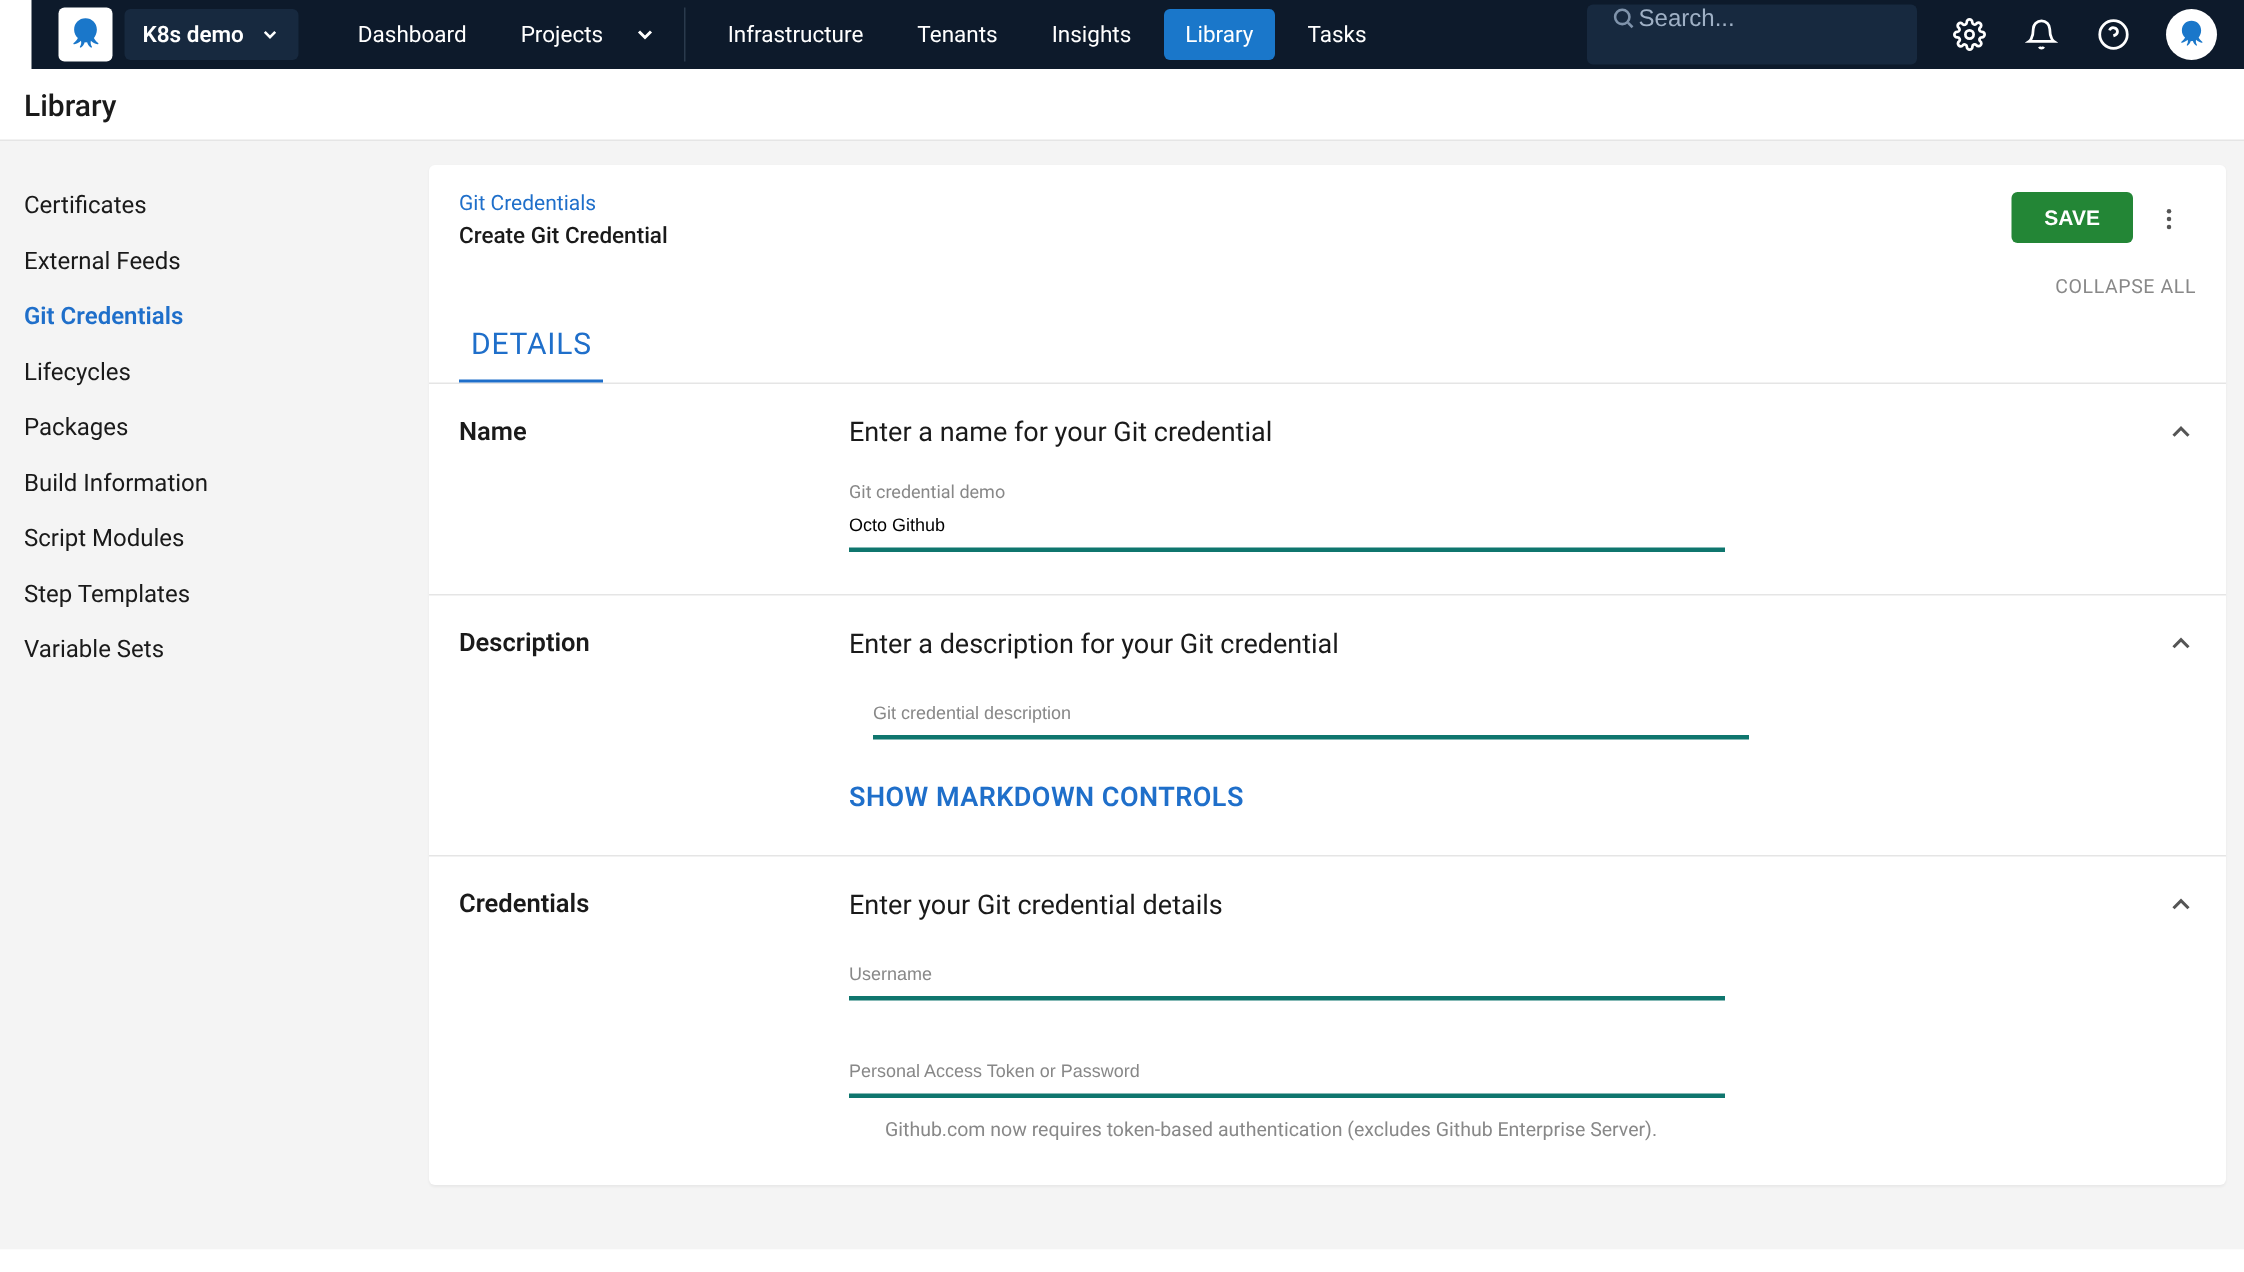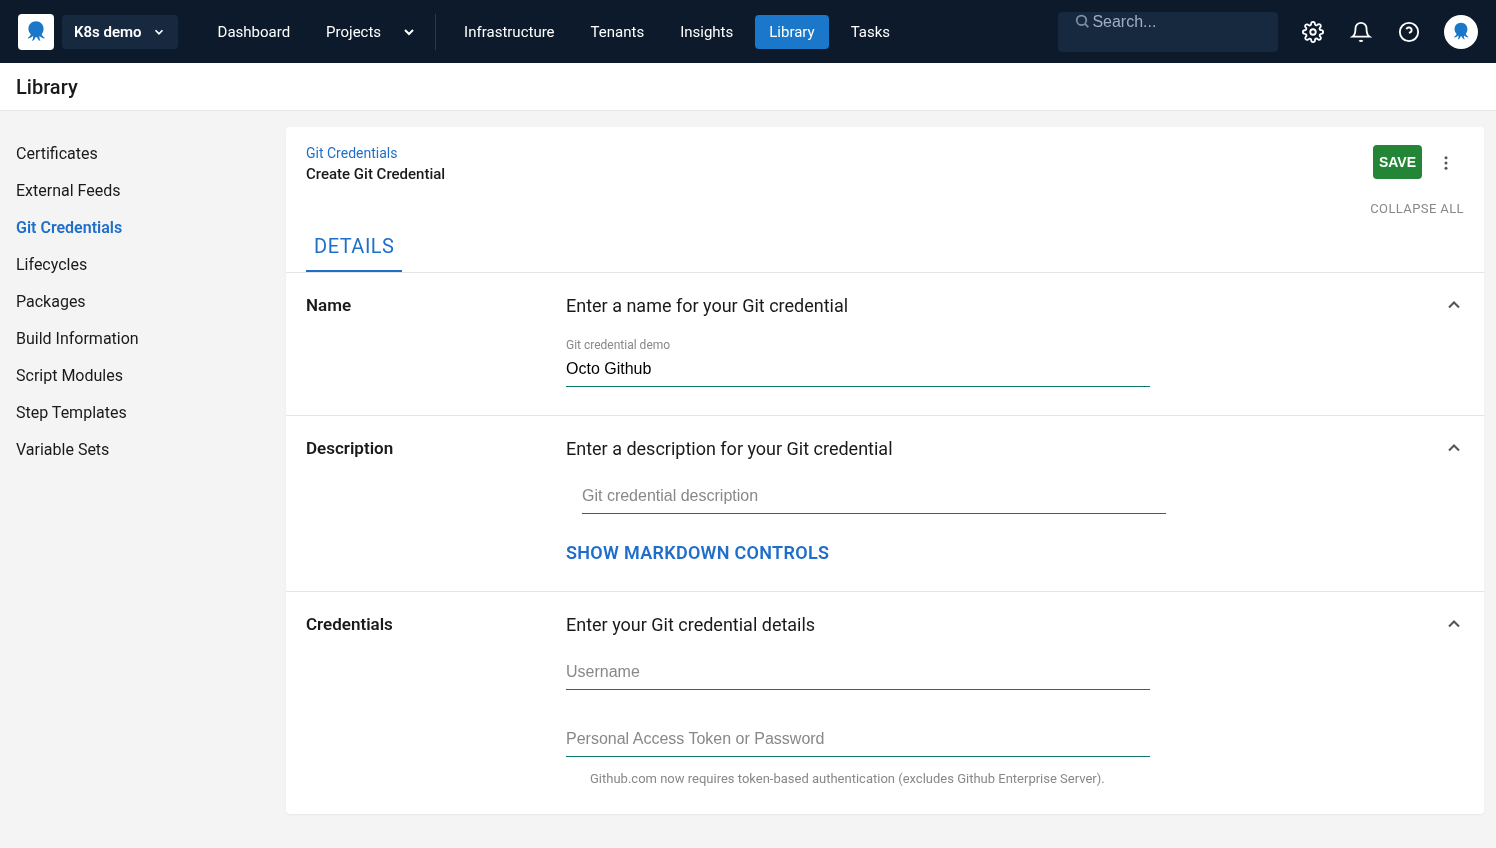--- a/index.html
+++ b/index.html
@@ -18,25 +18,26 @@
     margin: 0;
     font-family: -apple-system, BlinkMacSystemFont, "Segoe UI", Roboto, Helvetica, Arial, sans-serif;
     color: var(--text-dark);
     background: #fff;
   }
 
   
   .topnav {
     background: var(--topnav-bg);
     color: var(--topnav-text);
-    height: 63px;
+    height: 46px;
     display: flex;
     align-items: center;
     padding: 0 18px 0 18px;
     gap: 8px;
+    margin-left: 21px;
   }
   .logo-box {
     width: 36px; height: 36px;
     background: #fff;
     border-radius: 4px;
     display: flex; align-items: center; justify-content: center;
   }
   .logo-box svg { width: 26px; height: 26px; }
   .space-chip {
     background: #17293f;
@@ -140,21 +141,21 @@
     padding: 18px 20px 0 20px;
   }
   .card-header .titles { flex: 1; }
   .breadcrumb { color: var(--link-blue); font-size: 14px; cursor: pointer; }
   .page-title { font-size: 15px; font-weight: 500; margin-top: 4px; }
   .card-header-actions { display: flex; align-items: flex-start; gap: 6px; }
   .btn-save {
     background: var(--green);
     color: #fff;
     border: none;
-    padding: 9px 6px;
+    padding: 9px 22px;
     border-radius: 4px;
     font-size: 14px;
     font-weight: 600;
     cursor: pointer;
     margin-left: 26px;
   }
   .more-btn {
     width: 36px; height: 36px;
     display: flex; align-items: center; justify-content: center;
     cursor: pointer;
@@ -205,22 +206,22 @@
   }
   .field-wrap { width: 584px; max-width: 100%; }
   .field-label {
     font-size: 12px;
     color: #888;
     margin-bottom: 2px;
   }
   .text-input {
     width: 100%;
     border: none;
-    border-bottom: 1px solid #0f766e;
-    font-size: 16px;
+    border-bottom: 3px solid #0f766e;
+    font-size: 12px;
     padding: 6px 0 8px;
     outline: none;
     background: transparent;
   }
   .text-input::placeholder { color: #888; }
   .field-wrap + .field-wrap { margin-top: 34px; }
   .helper-text {
     font-size: 13px;
     color: #888;
     margin-top: 14px;

